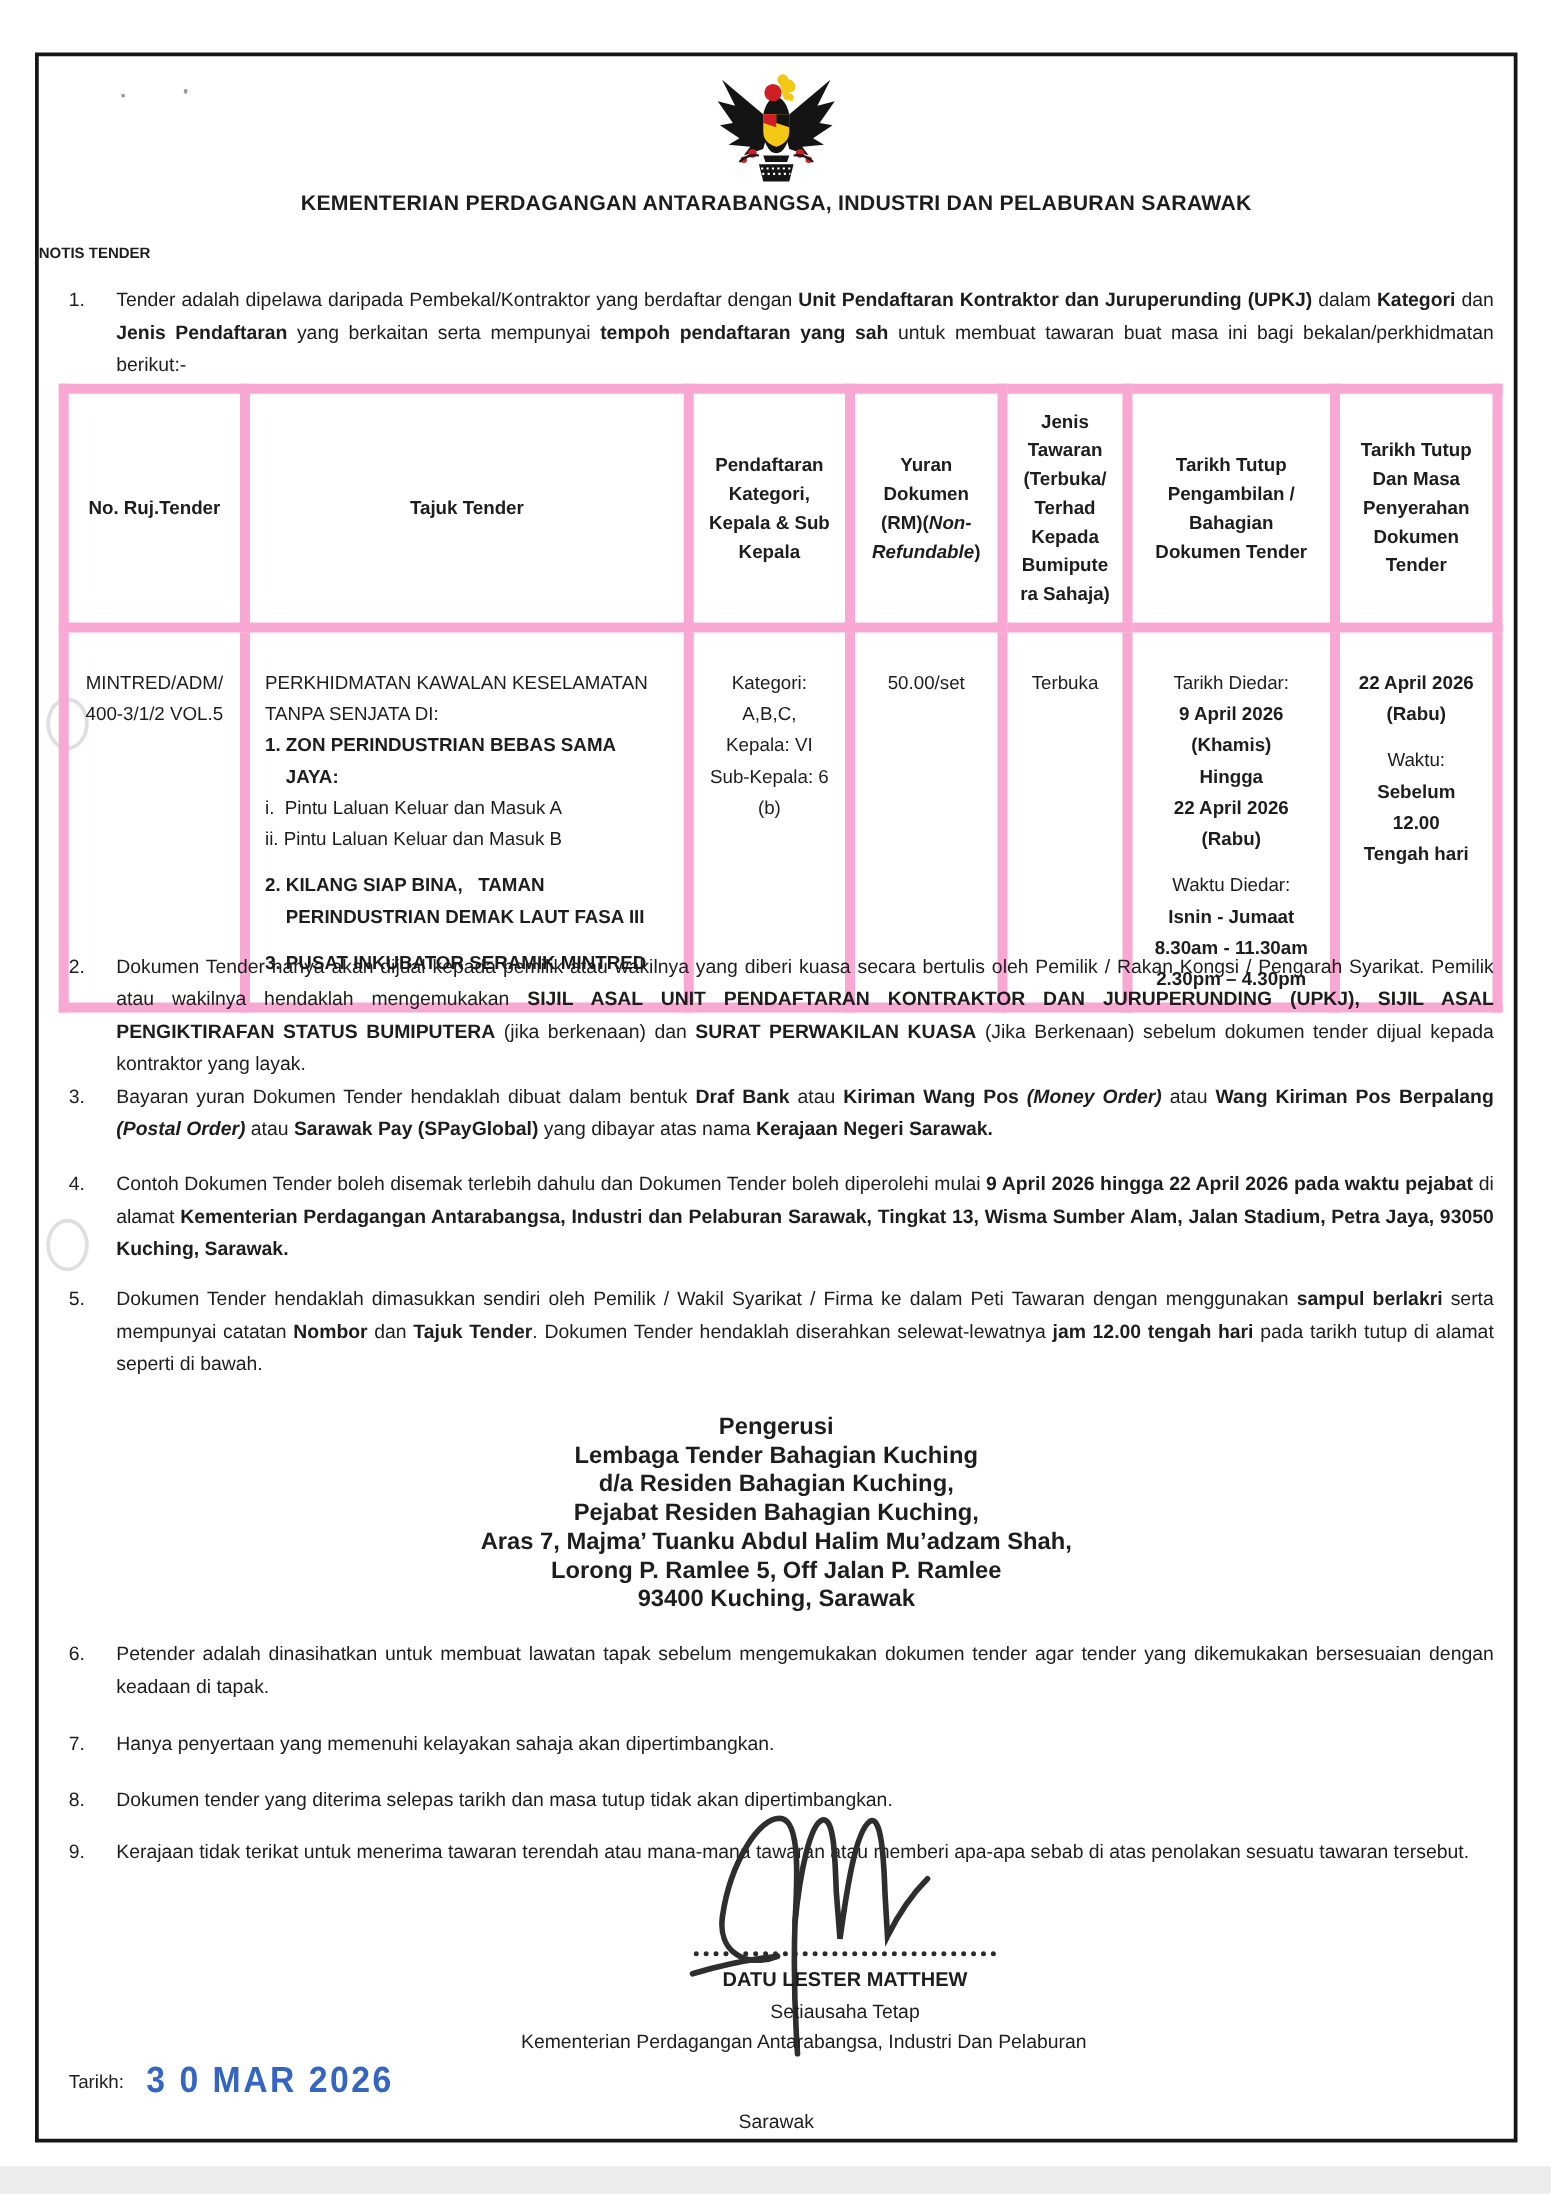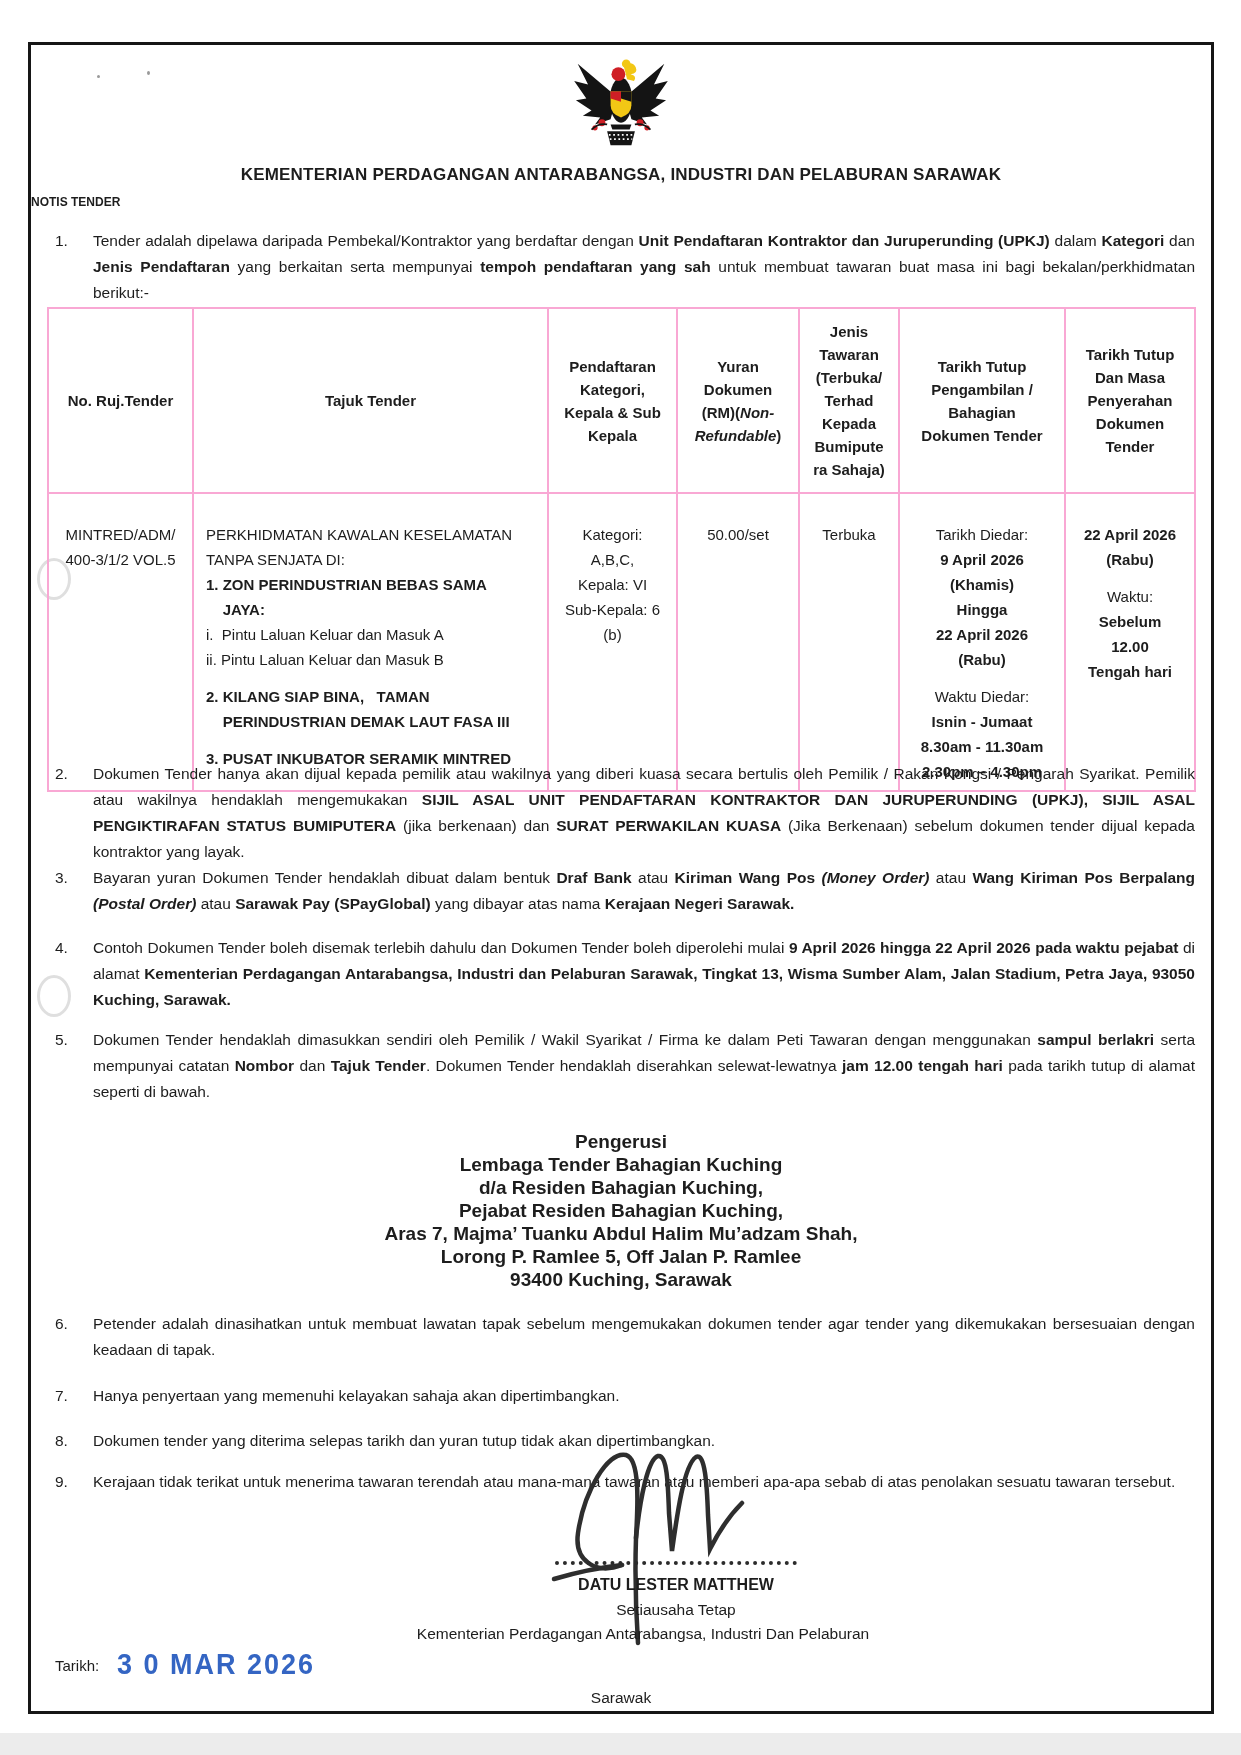--- a/index.html
+++ b/index.html
@@ -7,31 +7,31 @@
        font-family:"Liberation Sans","DejaVu Sans",sans-serif;color:#1d1d1d;
        -webkit-font-smoothing:antialiased;}
   .b{font-weight:700;}
   .i{font-style:italic;}
   
   .doc{position:absolute;left:28px;top:42px;width:1180px;height:1666px;
        border:3px solid #161616;background:#fff;overflow:hidden;}
   .abs{position:absolute;}
   
   .crest-wrap{left:0;right:0;top:10px;text-align:center;}
-  .ministry{left:0;right:0;top:120px;text-align:center;font-weight:700;font-size:17px;letter-spacing:.2px;}
+  .ministry{left:0;right:0;top:108px;text-align:center;font-weight:700;font-size:17px;letter-spacing:.2px;}
   .notis{left:0;right:0;top:150px;text-align:left;font-weight:700;font-size:12px;}
   
   .item{left:24px;width:1140px;font-size:15.5px;line-height:26px;}
   .item .num{position:absolute;left:0;top:0;}
   .item .txt{display:block;margin-left:38px;width:1102px;text-align:justify;}
   .item .txt.noj{text-align:left;}
   
   .grid{position:absolute;left:16px;top:262px;border-collapse:collapse;table-layout:fixed;
         width:1147px;font-size:15px;}
-  .grid td{border:2px solid #f9a8d4;padding:6px 6px;vertical-align:middle;text-align:center;}
+  .grid td{border:8px solid #f9a8d4;padding:6px 6px;vertical-align:middle;text-align:center;}
   .grid tr.hdr td{height:171px;font-weight:700;}
   .grid tr.hdr .ln{line-height:23px;}
   .grid tr.bod td{height:259px;vertical-align:top;padding-top:28px;}
   .grid tr.bod .ln{line-height:25px;}
   .grid td.left{text-align:left;padding-left:12px;padding-right:8px;}
   .ln{min-height:0;}
   .ln.blank{height:12px;}
   
   .address{left:0;right:0;top:1085px;text-align:center;font-weight:700;
            font-size:19px;line-height:23px;}
@@ -242,21 +242,21 @@
   <div class="abs item" style="top:1266px;">
     <span class="num">6.</span>
     <span class="txt"><span>Petender adalah dinasihatkan untuk membuat lawatan tapak sebelum mengemukakan dokumen tender agar tender yang dikemukakan bersesuaian dengan keadaan di tapak.</span></span>
   </div>
   <div class="abs item" style="top:1338px;">
     <span class="num">7.</span>
     <span class="txt noj"><span>Hanya penyertaan yang memenuhi kelayakan sahaja akan dipertimbangkan.</span></span>
   </div>
   <div class="abs item" style="top:1383px;">
     <span class="num">8.</span>
-    <span class="txt noj"><span>Dokumen tender yang diterima selepas tarikh dan yuran tutup tidak akan dipertimbangkan.</span></span>
+    <span class="txt noj"><span>Dokumen tender yang diterima selepas tarikh dan masa tutup tidak akan dipertimbangkan.</span></span>
   </div>
   <div class="abs item" style="top:1424px;">
     <span class="num">9.</span>
     <span class="txt"><span>Kerajaan tidak terikat untuk menerima tawaran terendah atau mana-mana tawaran atau memberi apa-apa sebab di atas penolakan sesuatu tawaran tersebut.</span></span>
   </div>
 
   <svg class="abs sig-svg" width="250" height="250" viewBox="0 0 250 250">
     <g fill="none" stroke="#2e2e2e" stroke-width="4.5" stroke-linecap="round">
       <path d="M28,136 C55,128 78,124 96,122"></path>
       <path d="M96,122 C70,132 48,118 52,90 C58,48 82,8 100,12 C114,16 112,60 110,95 C109,125 110,170 112,200"></path>

